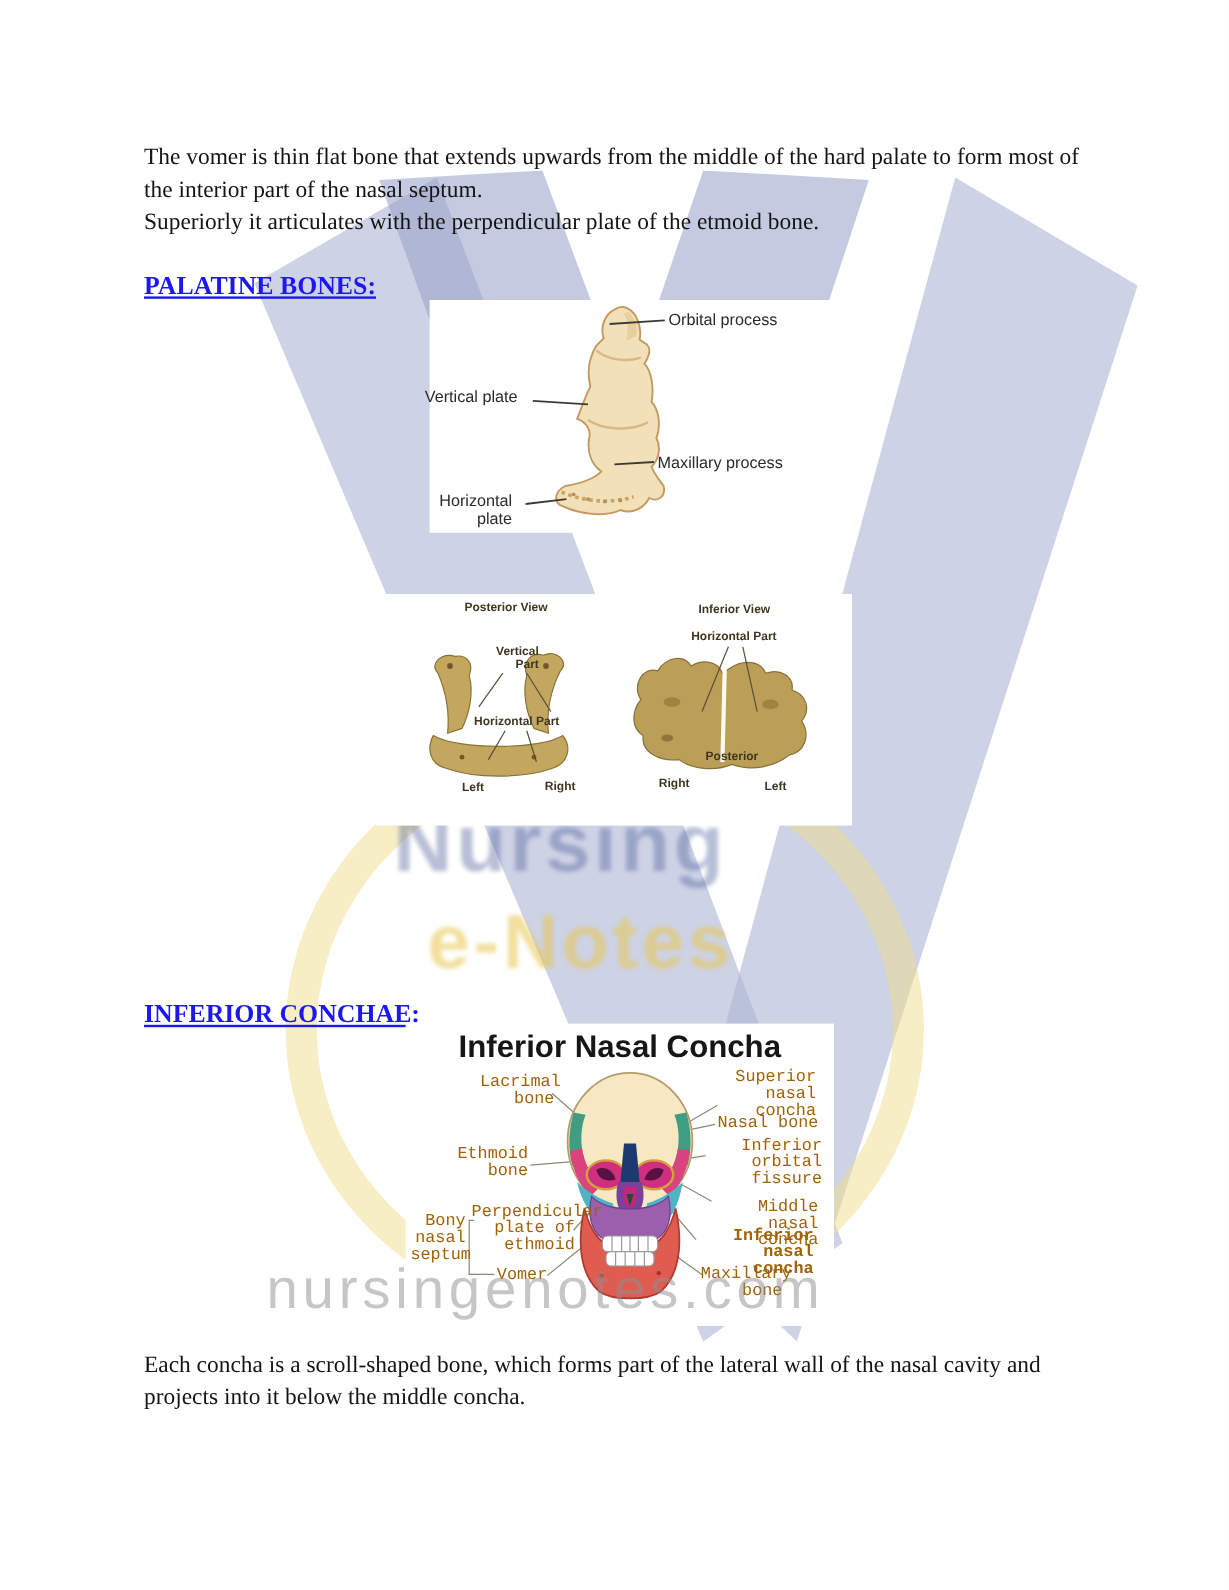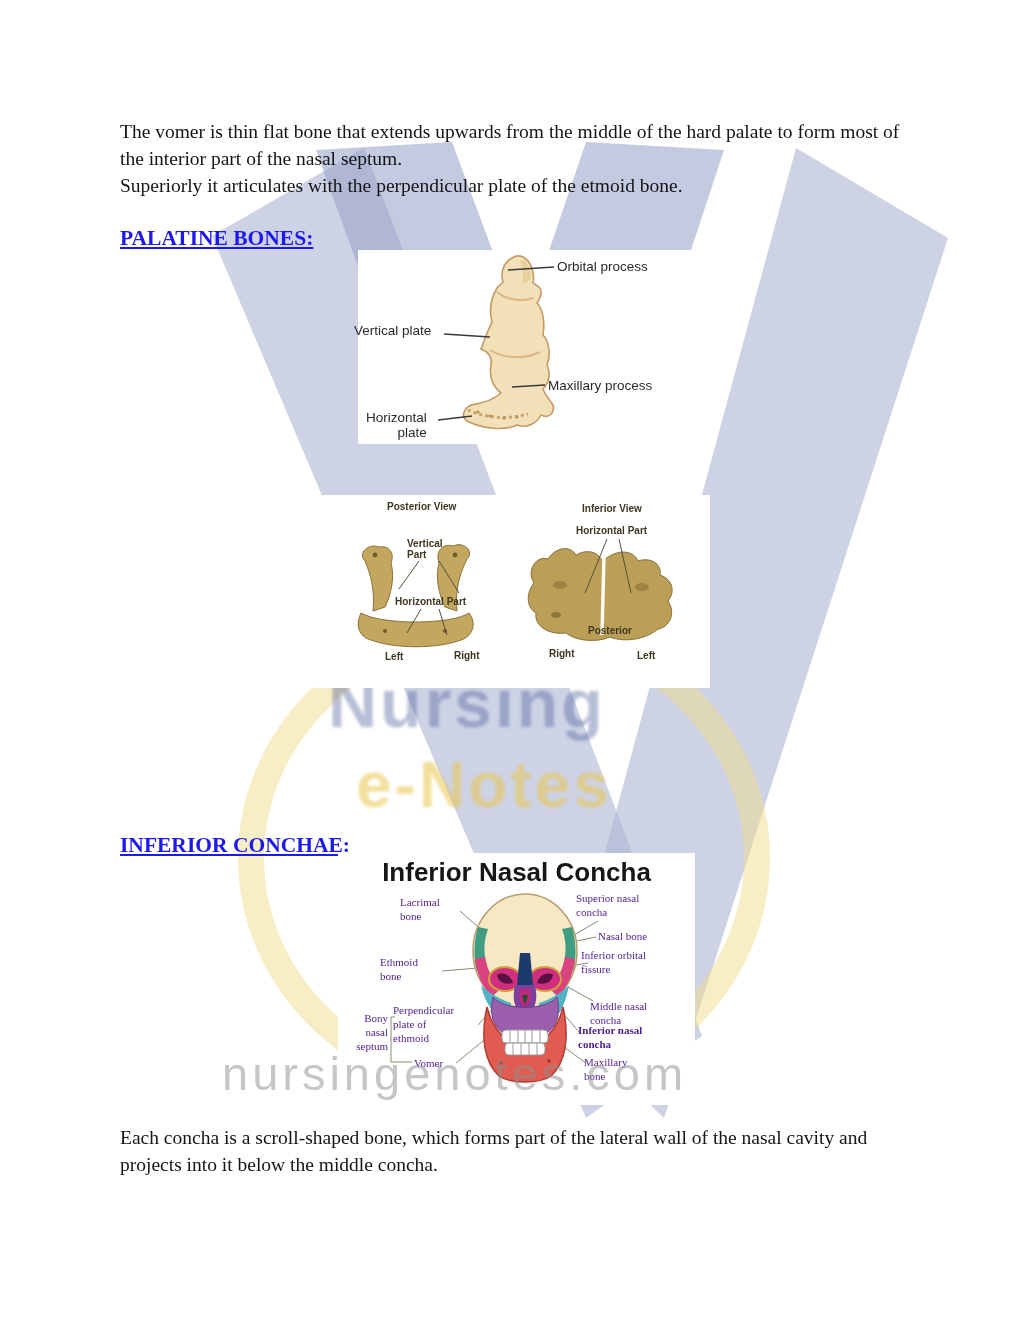--- a/index.html
+++ b/index.html
@@ -41,24 +41,24 @@
   
   .figure{position:absolute;background:#ffffff;z-index:1;}
   .fig1{left:358px;top:250px;width:334px;height:194px;}
   .fig2{left:313px;top:495px;width:397px;height:193px;}
   .fig3{left:338px;top:853px;width:357px;height:252px;}
   .figure svg{position:absolute;}
   .lbl{position:absolute;white-space:pre-line;text-align:right;}
   .fig1 .lbl{font-family:"Liberation Sans",sans-serif;font-size:13.5px;line-height:15px;color:#2a2a2a;}
   .fig2 .lbl{font-family:"Liberation Sans",sans-serif;font-size:10px;line-height:11px;
     font-weight:bold;color:#3e3620;}
-  .fig3 .lbl{font-family:Liberation Serif, serif;font-size:11px;line-height:14px;color:#4c1d95;}
+  .fig3 .lbl{font-family:Liberation Mono, monospace;font-size:14px;line-height:14px;color:#a16207;}
   .fig3-title{position:absolute;left:0;right:0;top:4px;text-align:center;
     font-family:"Liberation Sans",sans-serif;font-weight:bold;font-size:26px;color:#161616;}
-  .tc{text-align:left;} .tr{text-align:right;} .b{font-weight:bold;}
+  .tc{text-align:right;} .tr{text-align:right;} .b{font-weight:bold;}
   .overlay{position:absolute;inset:0;width:100%;height:100%;}
 </style>
 </head>
 <body>
 
 <div class="page">
 
   <div class="wm-layer">
     <div class="wm-shape wm-band-left"></div>
     <div class="wm-shape wm-band-right"></div>

